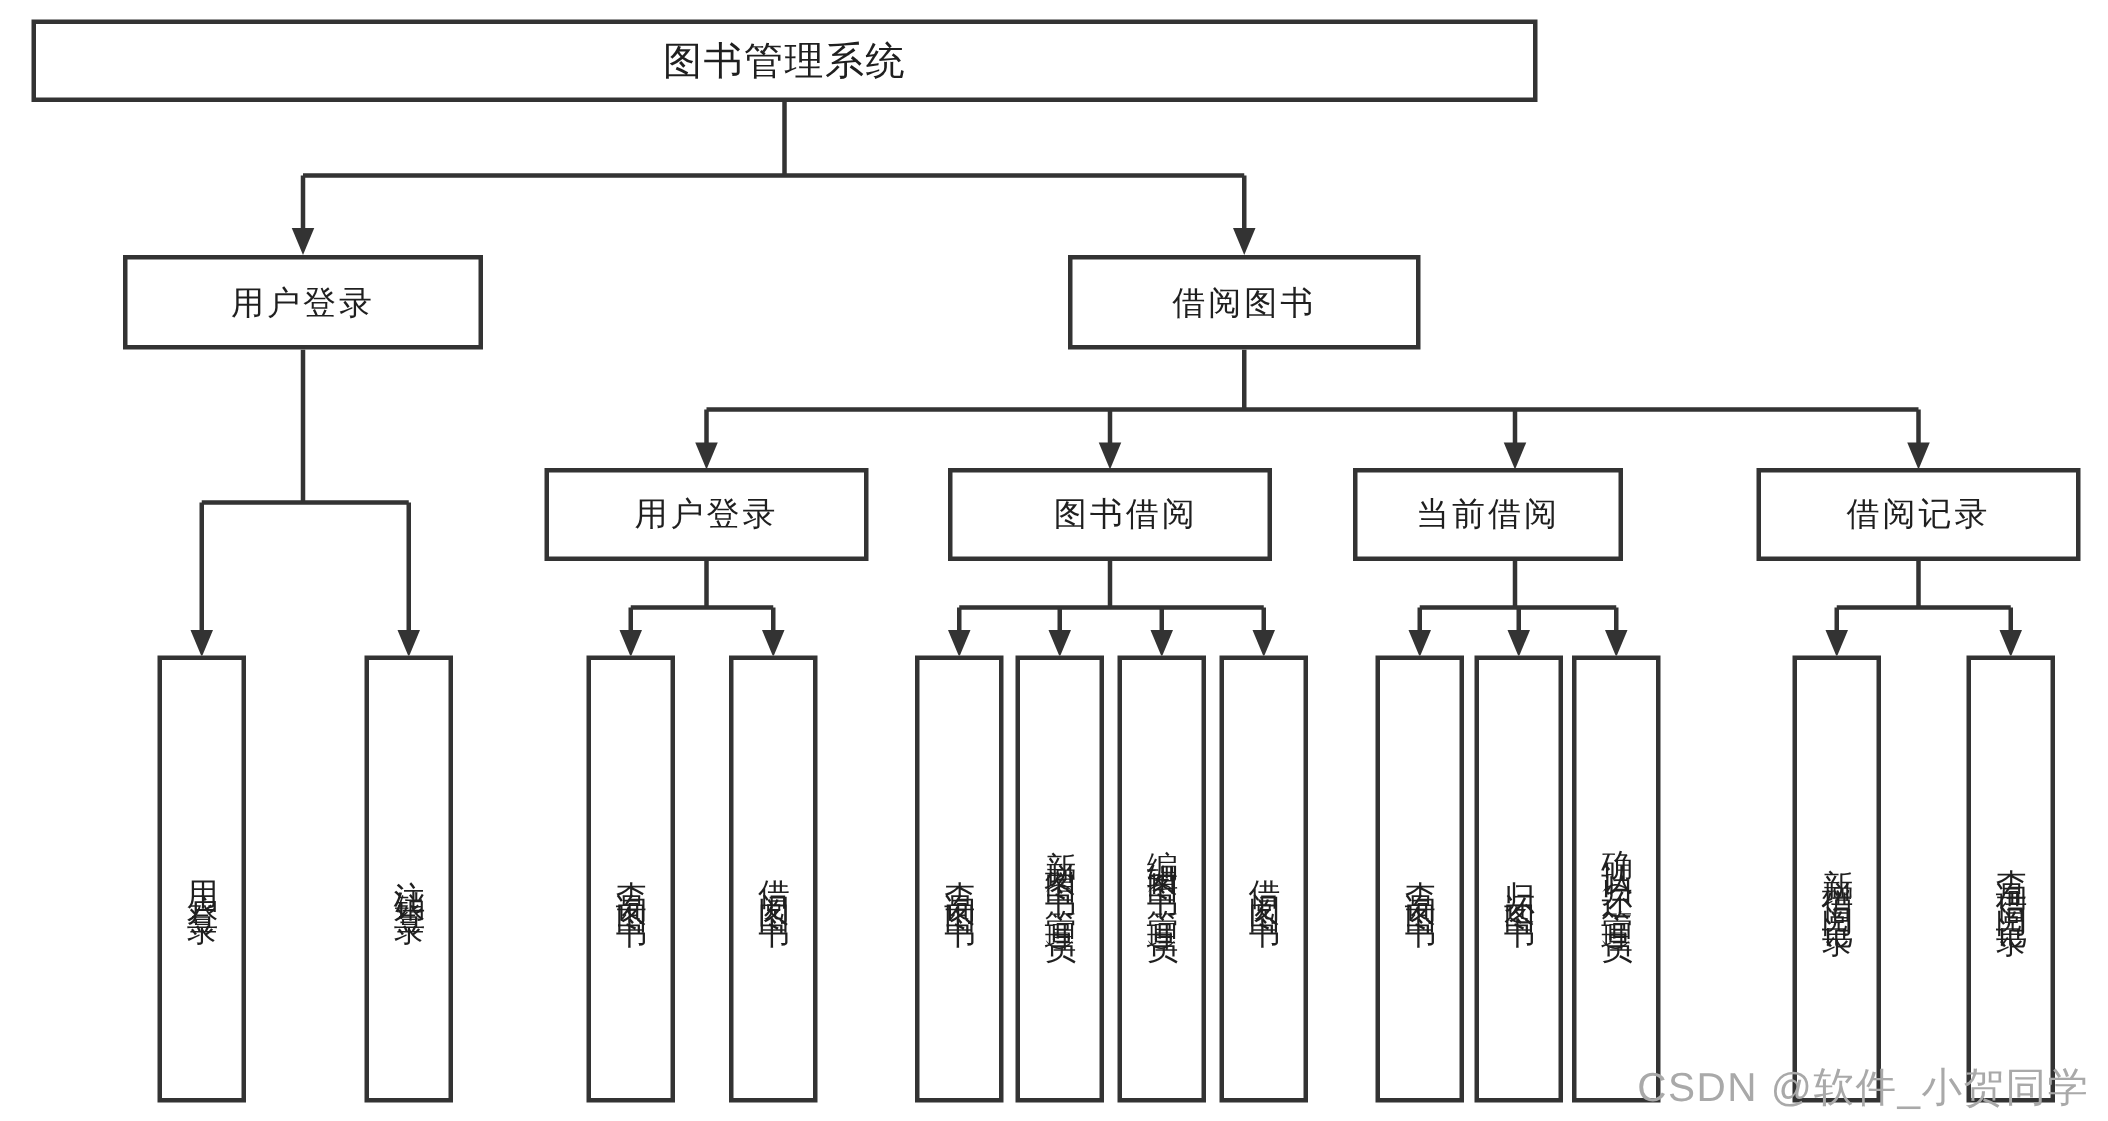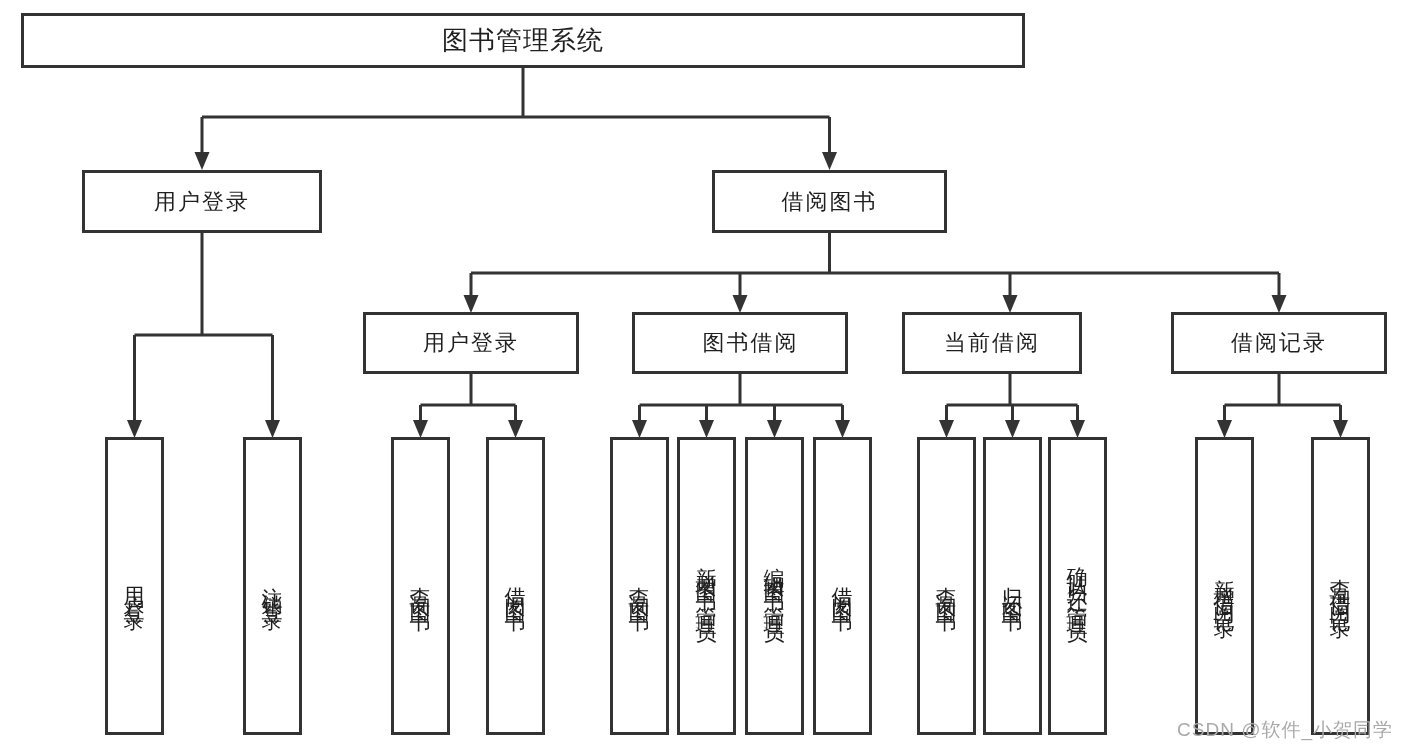--- a/index.html
+++ b/index.html
@@ -33,21 +33,21 @@
     writing-mode: vertical-rl;
     text-orientation: mixed;
     font-size: 21px;
     letter-spacing: 8px;
     line-height: 1;
   }
   .watermark {
     position: absolute;
     right: 12px;
     bottom: 4px;
-    font-size: 19px;
+    font-size: 27px;
     letter-spacing: 1px;
     color: var(--watermark, #a9a9a9);
     white-space: nowrap;
   }
 </style>
 </head>
 <body>
 
 <div class="canvas">
 

